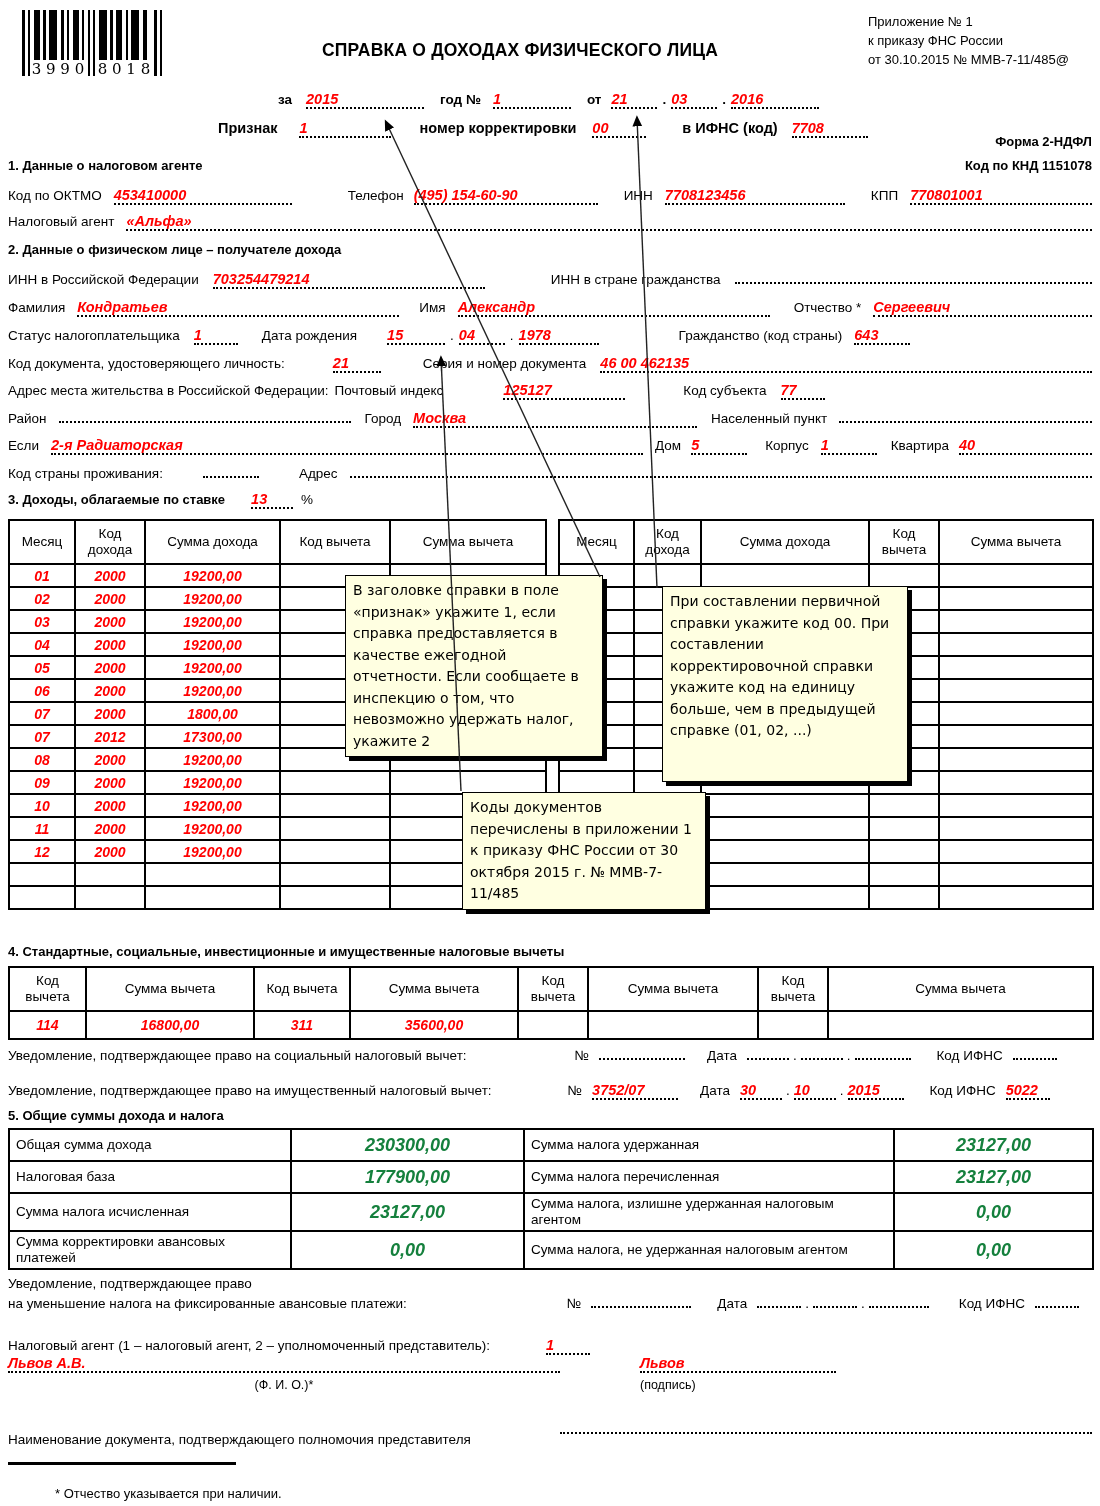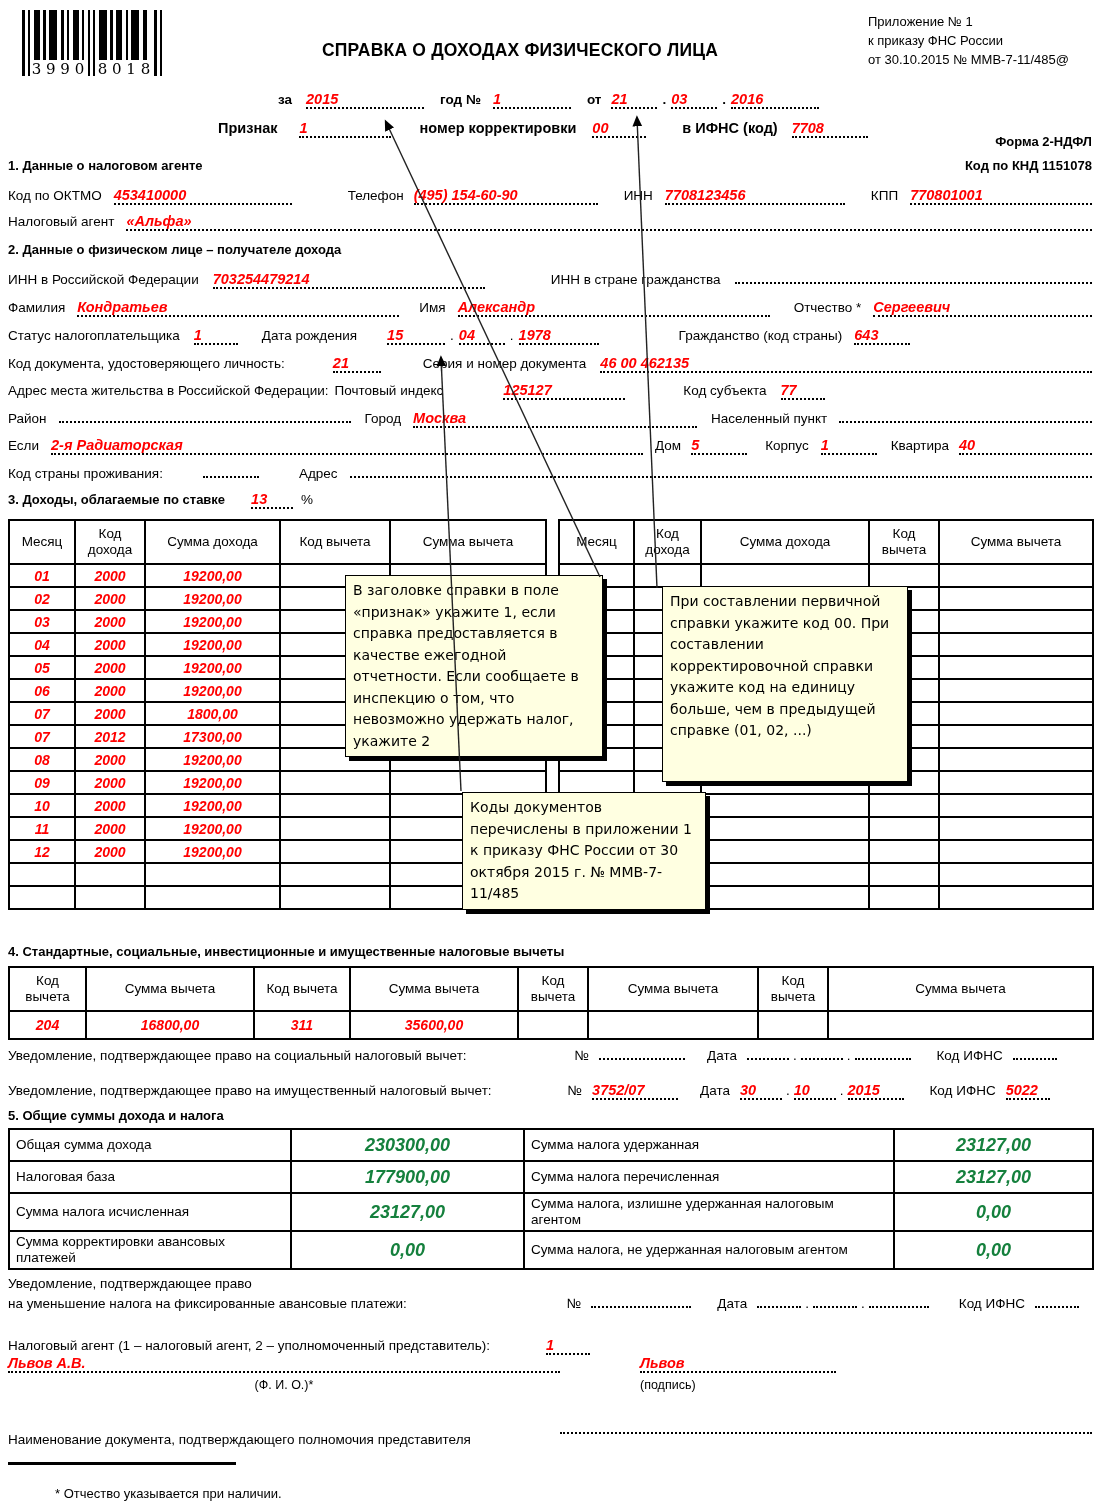--- a/index.html
+++ b/index.html
@@ -463,21 +463,21 @@
       <th>Код вычета</th>
       <th>Сумма вычета</th>
       <th>Код вычета</th>
       <th>Сумма вычета</th>
       <th>Код вычета</th>
       <th>Сумма вычета</th>
     </tr>
       </thead>
     <tbody>
         <tr>
-      <td>204</td>
+      <td>114</td>
       <td>16800,00</td>
       <td>311</td>
       <td>35600,00</td>
       <td></td>
       <td></td>
       <td></td>
       <td></td>
     </tr>
       </tbody>
   </table>

